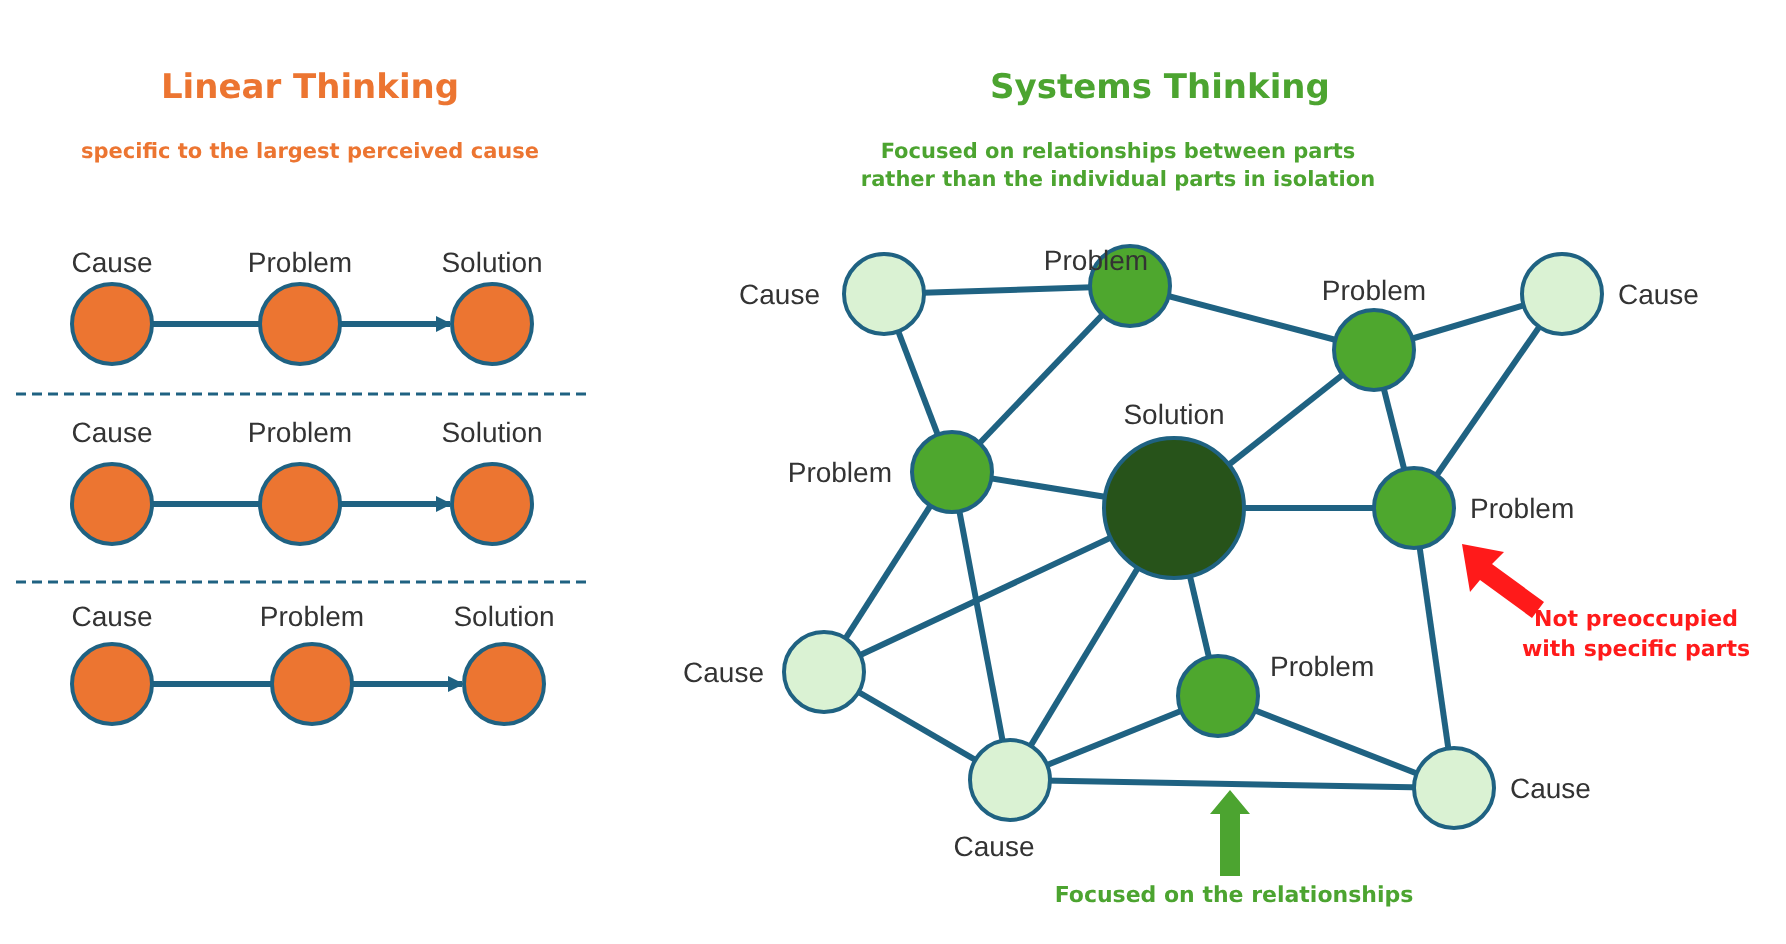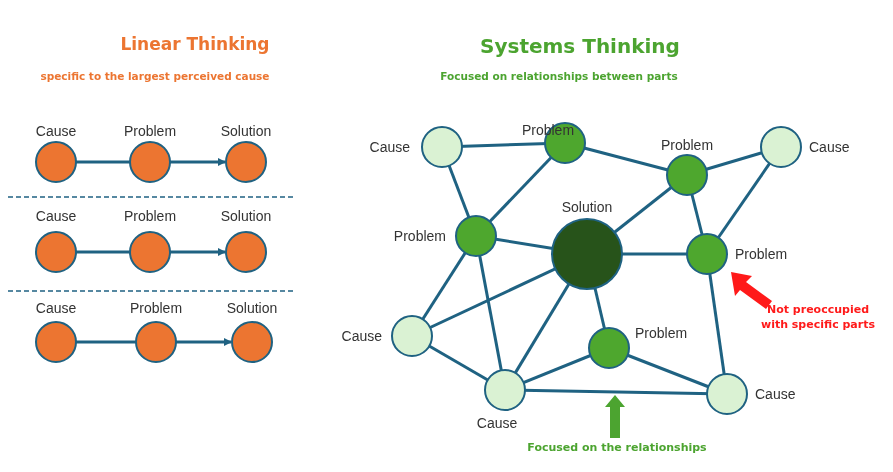--- a/index.html
+++ b/index.html
@@ -1,38 +1,39 @@
 <!DOCTYPE html>
 <html><head>
 <meta charset="utf-8">
 <style>
   html, body { margin: 0; padding: 0; background: #ffffff; }
   body { width: 893px; height: 472px; position: relative; overflow: hidden; font-family: "Liberation Sans", sans-serif; }
   .title { position: absolute; font-weight: bold; text-align: center; font-family: "DejaVu Sans", sans-serif; }
   .t-orange { color: #ec7531; }
   .t-green { color: #4ca430; }
-  #linear-title { left: 0; width: 310px; top: 34px; font-size: 17px; padding-left: 40px; }
+  #linear-title { left: 0; width: 310px; top: 34px; font-size: 17px; }
   #linear-sub { left: 0; width: 310px; top: 69px; font-size: 10.5px; line-height: 14px; }
-  #systems-title { left: 430px; width: 300px; top: 34px; font-size: 20px; }
+  #systems-title { left: 430px; width: 300px; top: 34px; font-size: 17px; }
   #systems-sub { left: 409px; width: 300px; top: 69px; font-size: 10.5px; line-height: 14px; }
   svg#diagram { position: absolute; left: 0; top: 0; }
   .lbl { font-family: "Liberation Sans", sans-serif; font-size: 14px; fill: #333333; }
   .note-red { font-family: "DejaVu Sans", sans-serif; font-size: 11px; font-weight: bold; fill: #ff1a1a; }
   .note-green { font-family: "DejaVu Sans", sans-serif; font-size: 11px; font-weight: bold; fill: #4ca430; }
 </style>
 </head>
 <body>
 
 <div class="title t-orange" id="linear-title">Linear Thinking</div>
 <div class="title t-orange" id="linear-sub">
   <div>specific to the largest perceived cause</div>
 </div>
 <div class="title t-green" id="systems-title">Systems Thinking</div>
 <div class="title t-green" id="systems-sub">
   <div>Focused on relationships between parts</div>
+  <div>rather than the individual parts in isolation</div>
 </div>
 
 <svg id="diagram" width="893" height="472">
   <defs>
     <marker id="arrowhead" markerWidth="8" markerHeight="8" refX="7" refY="4" orient="auto" markerUnits="userSpaceOnUse">
       <path d="M0,0 L8,4 L0,8 z" fill="#1f6282"></path>
     </marker>
   </defs>
   <g id="linear-group">
       <g>

